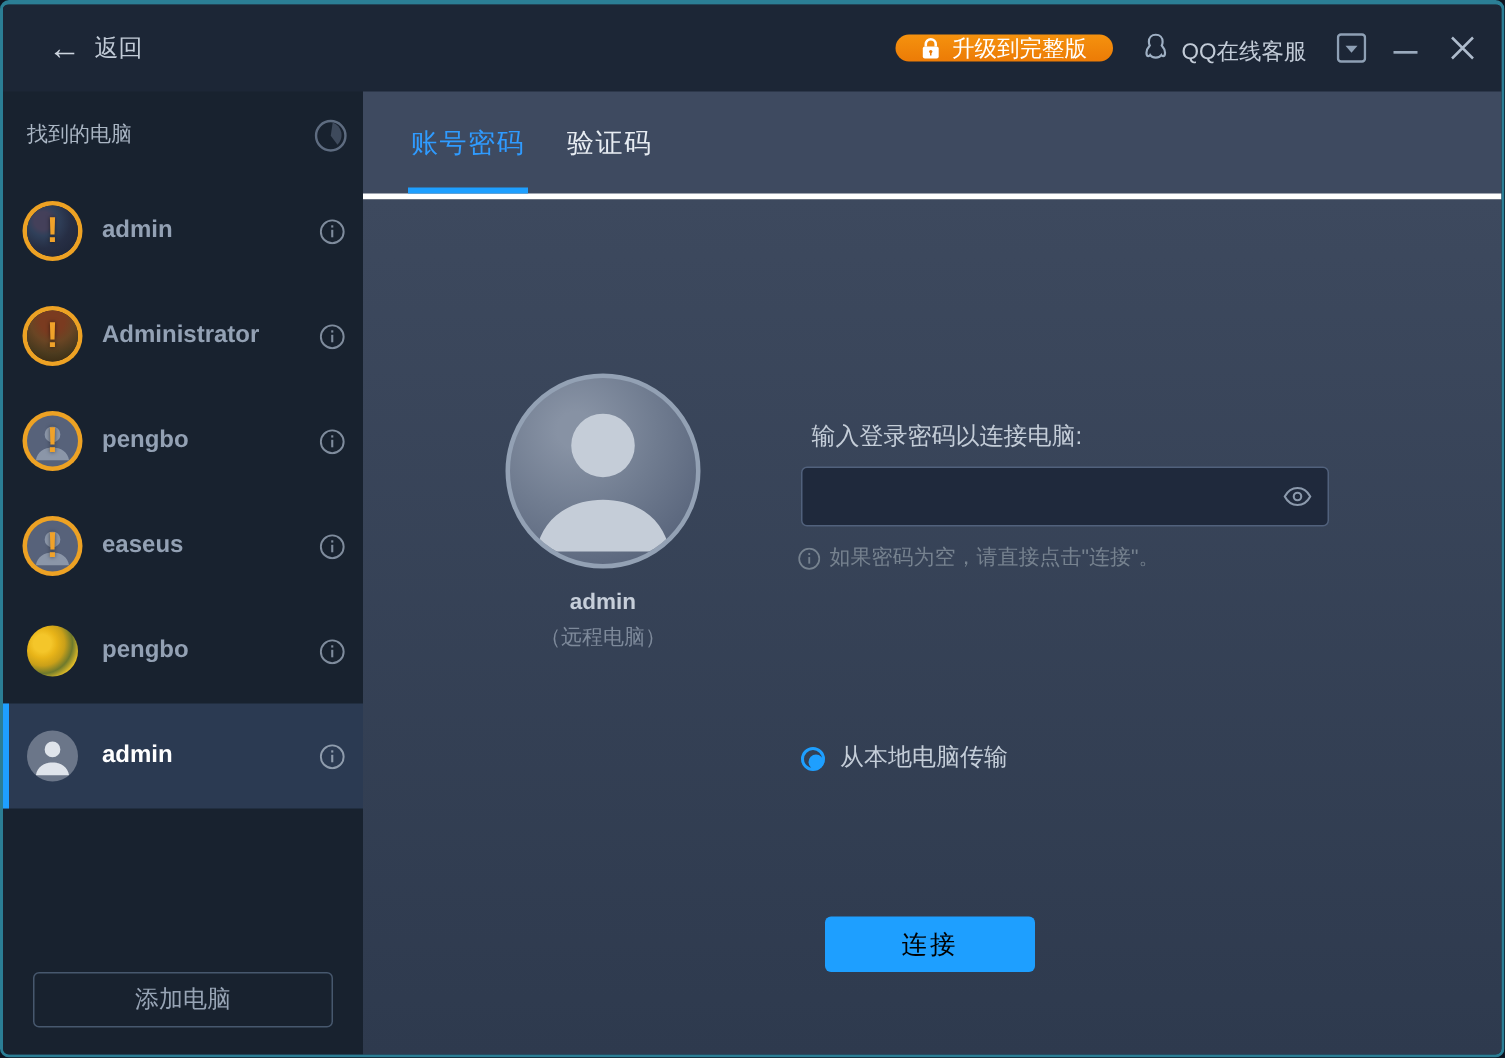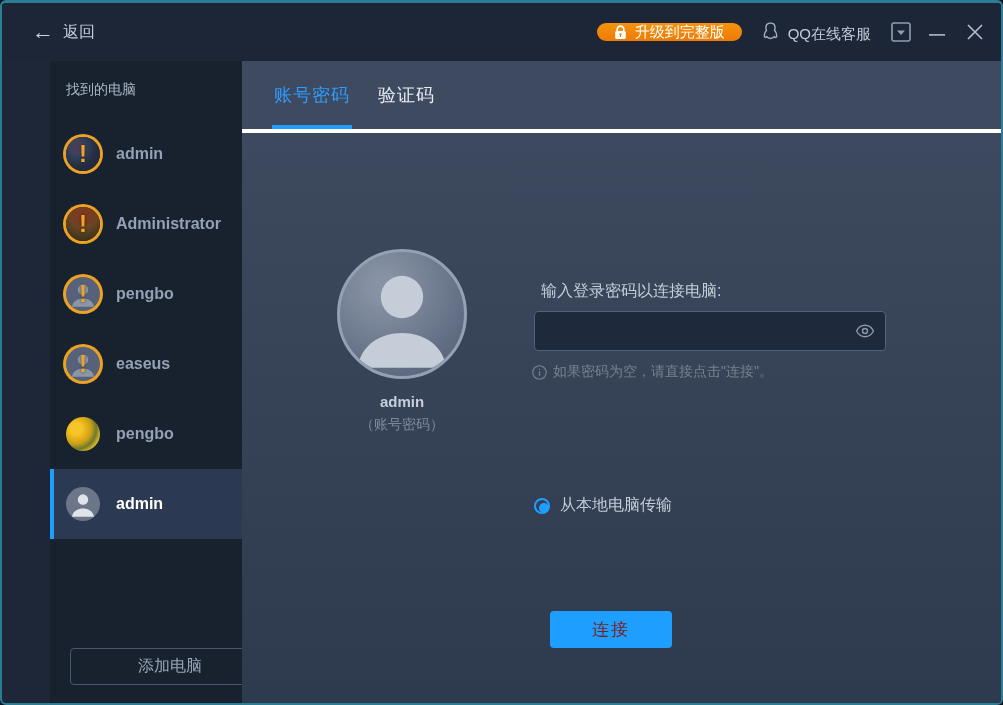--- a/index.html
+++ b/index.html
@@ -21,21 +21,21 @@
   .upgrade {
     height:18px; border-radius:15px; background:linear-gradient(#f5920e,#ec7b06);
     display:flex; align-items:center; gap:8px; padding:0 17px; color:#fff; font-size:15px;
   }
   .qq { display:flex; align-items:flex-end; gap:7px; margin-left:18px; color:#c2cbd7; font-size:15px; }
   .winbtn { display:flex; align-items:center; justify-content:center; width:24px; height:24px; }
   .dd { margin-left:18px; }
   .minim { margin-left:12px; }
   .close { margin-left:14px; margin-right:14px; }
   
-  .sidebar { position:absolute; left:0; top:58px; bottom:0; width:240px; background:#18222f;margin-left:48px; }
+  .sidebar { position:absolute; left:0; top:58px; bottom:0; width:240px; background:#18222f; }
   .sb-header { height:58px; display:flex; align-items:center; padding:0 10px 0 16px; }
   .sb-header .txt { color:#aab6c4; font-size:14px; }
   .sb-header .pie { margin-left:auto; }
   .sb-list { position:absolute; top:58px; left:0; right:0; }
   .sb-item { position:relative; height:70px; display:flex; align-items:center; padding:0 12px 0 16px; cursor:pointer; }
   .sb-item.selected { background:#2b3a52; }
   .sb-item.selected::before { content:""; position:absolute; left:0; top:0; bottom:0; width:4px; background:#1e9fff; }
   .av { position:relative; width:34px; height:34px; border-radius:50%; flex:0 0 auto; }
   .av.ring { box-shadow:0 0 0 3px #eda224; }
   .av.photo-dark  { background:radial-gradient(circle at 32% 30%, #44405a 0 18%, #30405a 30%, #262e44 55%, #1d2435 100%); }
@@ -92,22 +92,22 @@
   .eye { margin-right:10px; cursor:pointer; display:flex; }
   .pw-hint { position:absolute; left:290px; top:230px; display:flex; align-items:center; gap:6px; color:#76828f; font-size:14px; }
   
   .radio-row { position:absolute; left:292px; display:flex; align-items:center; gap:10px; cursor:pointer;font-family:Liberation Mono, monospace; }
   .r1 { top:362px; } .r2 { top:398px; }
   .radio { width:16px; height:16px; border-radius:50%; border:2px solid #8b98ab; position:relative; flex:0 0 auto; }
   .radio.on { border-color:#1e9fff; }
   .radio.on::after { content:""; position:absolute; left:3px; top:3px; width:10px; height:10px; border-radius:50%; background:#1e9fff; }
   .radio-row .rlbl { color:#c4cdd8; font-size:16px; }
   .connect-btn {
-    position:absolute; left:308px; top:478px; width:122px; height:37px;
-    background:#1e9fff; border:none; border-radius:4px; color:#7f1d1d; font-size:17px;
+    position:absolute; left:308px; top:478px; width:140px; height:37px;
+    background:#1e9fff; border:none; border-radius:4px; color:#000000; font-size:17px;
     display:flex; align-items:center; justify-content:center; letter-spacing:2px; cursor:pointer;
   }
   svg { display:block; }
 </style>
 </head>
 <body>
 
 <div class="window">
 
   <div class="titlebar">
@@ -271,21 +271,21 @@
     </div>
 
     <div class="content">
 
       <div class="big-av">
         <svg viewBox="0 0 24 24">
             <path d="M12 4.6a4.1 4.1 0 1 1 0 8.2 4.1 4.1 0 0 1 0-8.2zM3.4 22.4c.7-4.4 4.4-6.7 8.6-6.7s7.9 2.3 8.6 6.7z" fill="#c5cdd8"></path>
           </svg>
       </div>
       <div class="remote-name">admin</div>
-      <div class="remote-type">（账号密码）</div>
+      <div class="remote-type">（远程电脑）</div>
 
       <div class="pw-label">输入登录密码以连接电脑:</div>
       <div class="pw-box">
         <input type="password" value="" style="">
         <span class="eye">
           <svg width="20" height="14" viewBox="0 0 20 14">
               <path d="M1.5 7C3.4 3.4 6.5 1.3 10 1.3S16.6 3.4 18.5 7c-1.9 3.6-5 5.7-8.5 5.7S3.4 10.6 1.5 7z" fill="none" stroke="#8b99ac" stroke-width="1.4"></path>
               <circle cx="10" cy="7" r="2.5" fill="none" stroke="#8b99ac" stroke-width="1.4"></circle>
             </svg>
         </span>

